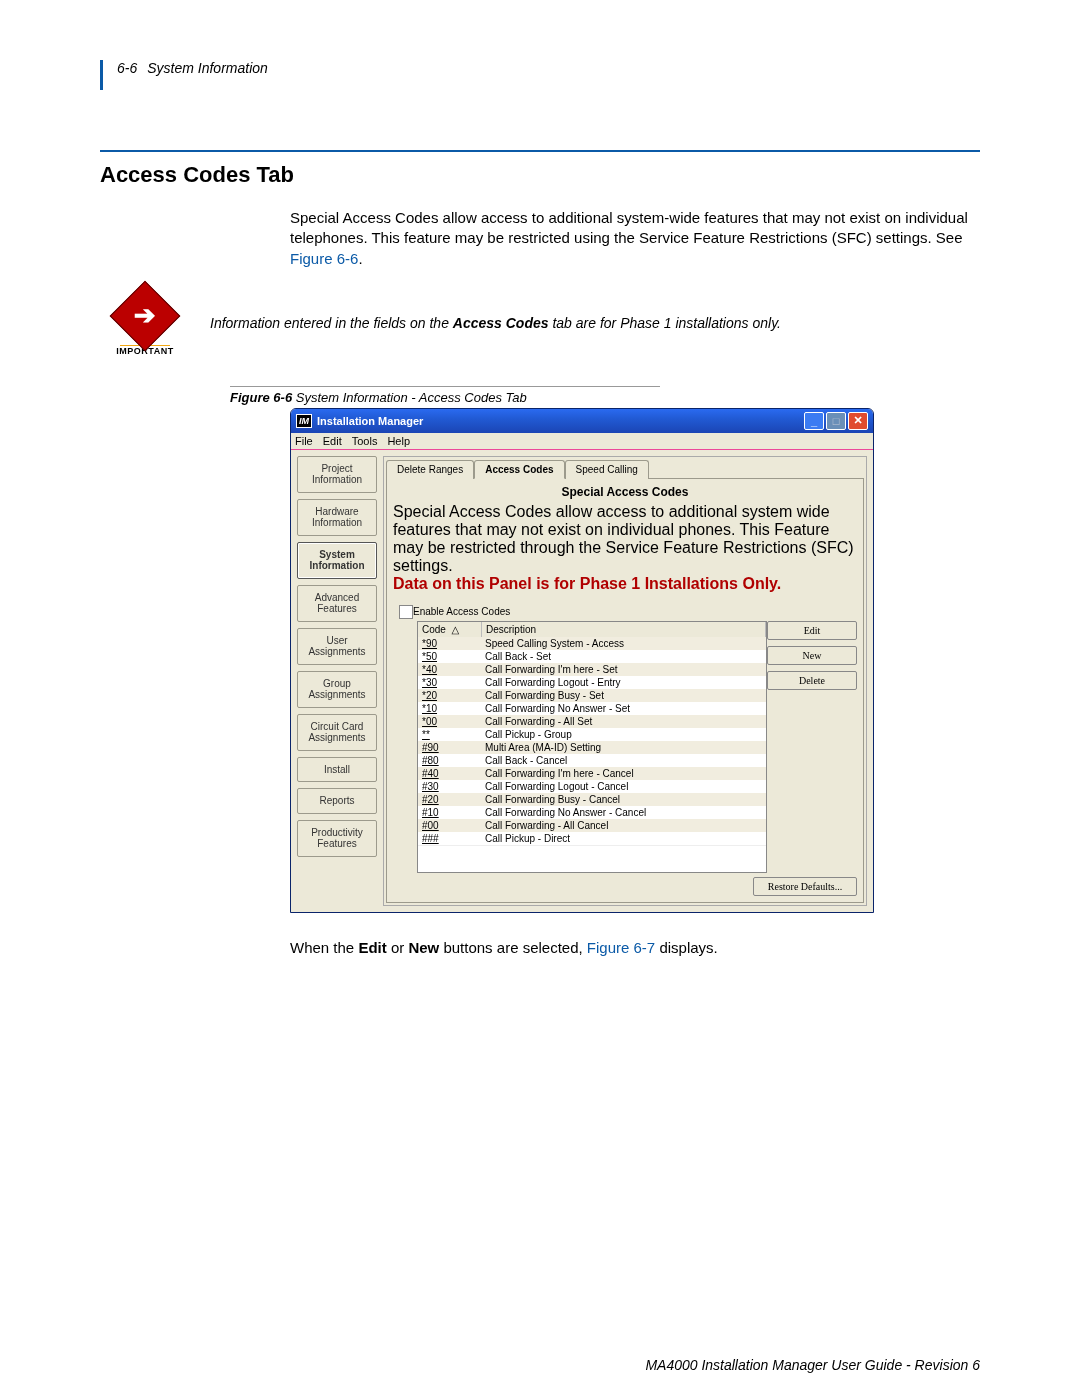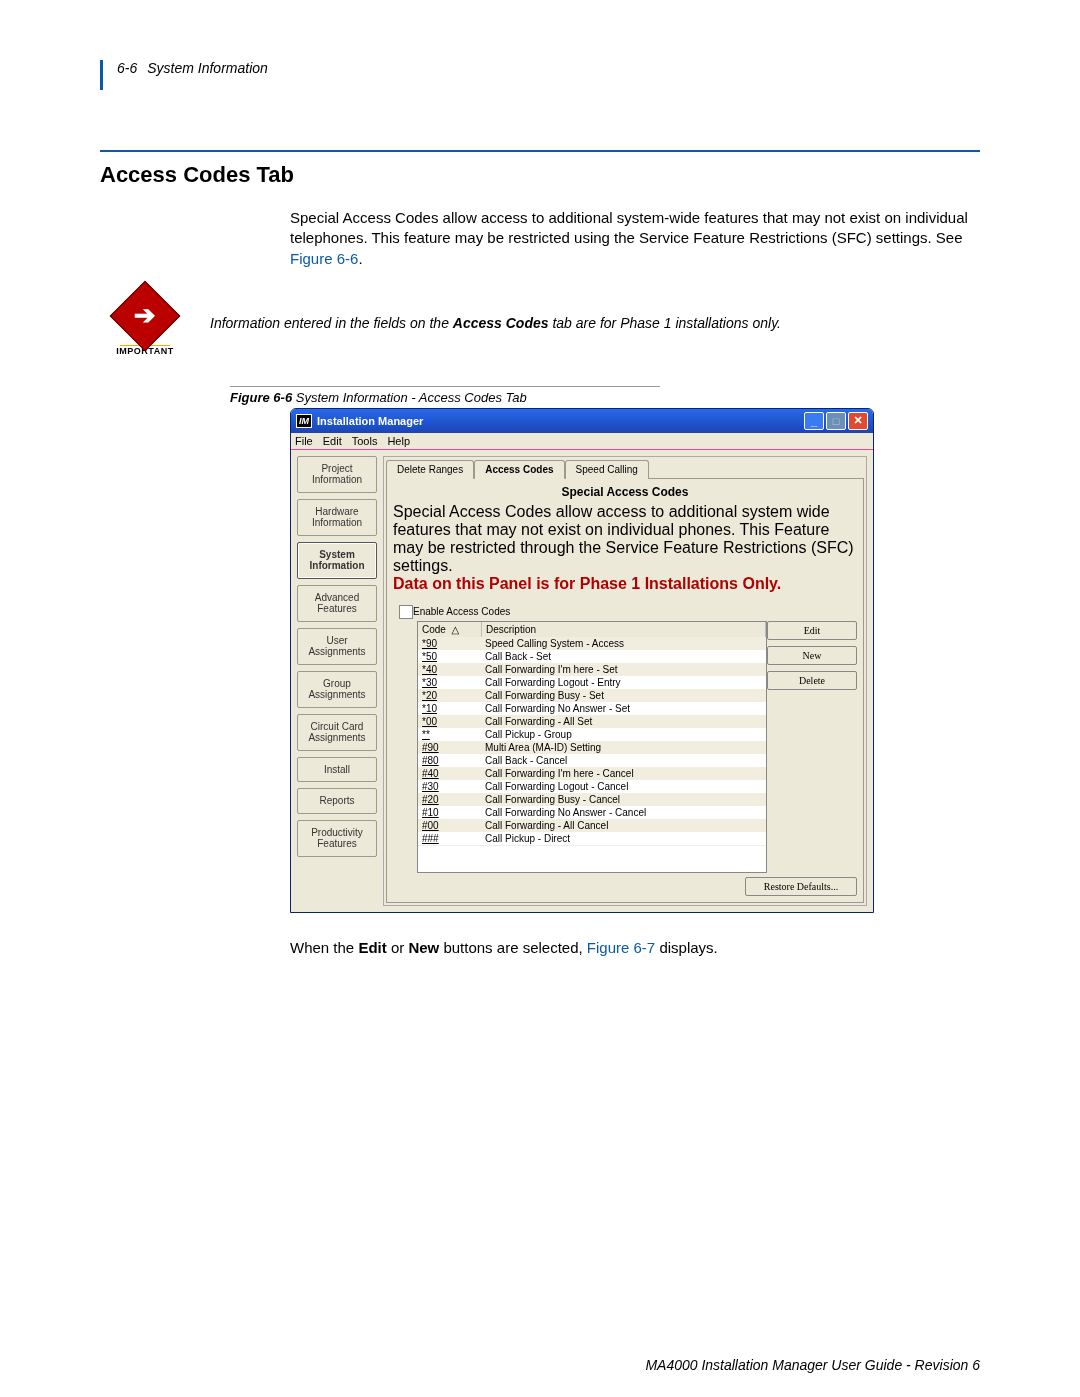--- a/index.html
+++ b/index.html
@@ -169,21 +169,21 @@
   .grid .row div{padding:1px 4px;}
   .grid .row .c1{width:55px;text-decoration:underline;}
   .grid .row .c2{flex:1;}
   .grid .filler{height:26px;background:#fff;border-top:1px solid #eee;}
   .acts{display:flex;flex-direction:column;gap:6px;width:90px;}
   .acts button, .restore button{
      font-family:Tahoma;font-size:10px;padding:3px 0;
      background:#ece9d8;border:1px solid #888;border-radius:2px;
   }
   .restore{display:flex;justify-content:flex-end;margin-top:4px;}
-  .restore button{width:112px;}
+  .restore button{width:104px;}
 
   .after-text{
      margin:26px 0 0 190px;font-size:15px;
   }
   .after-text .figref{color:#0b5aa7;}
   .footer {
      position:absolute;right:100px;bottom:24px;
      font-style:italic;font-size:14px;
   }
 </style>

